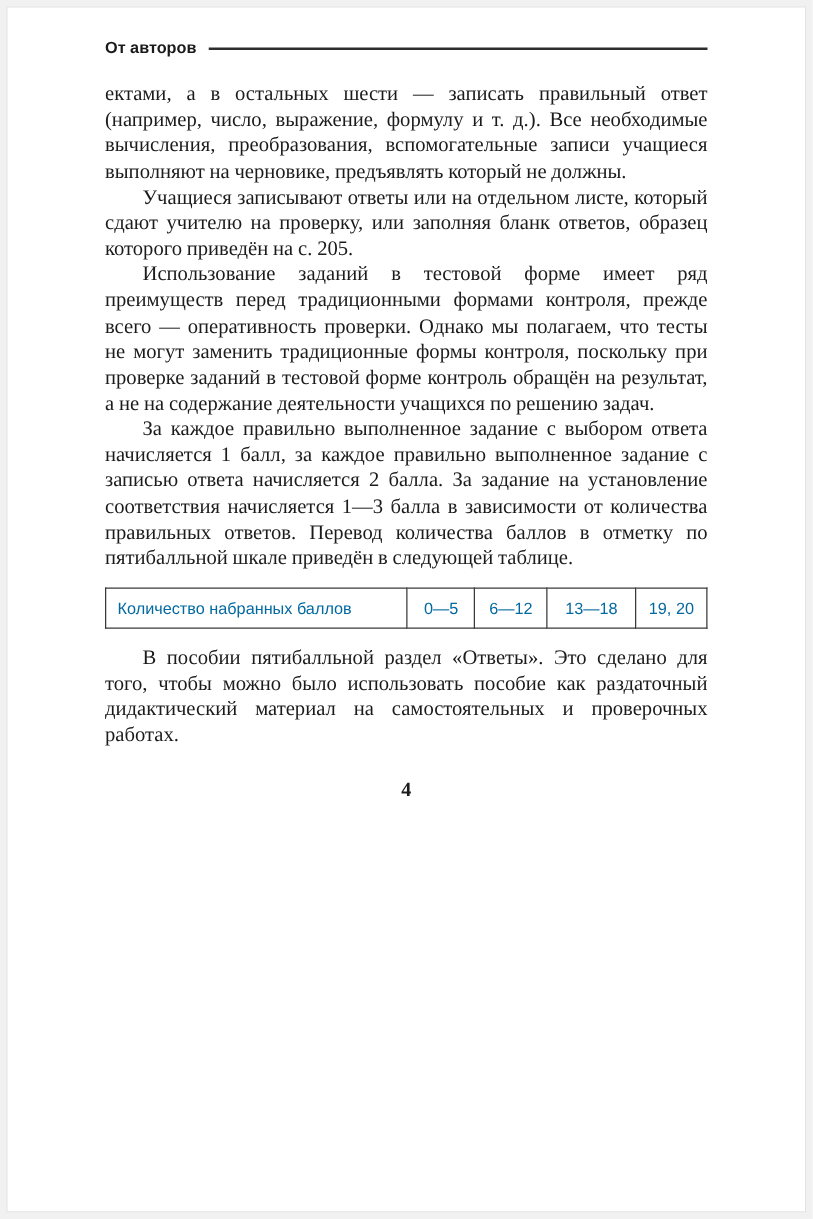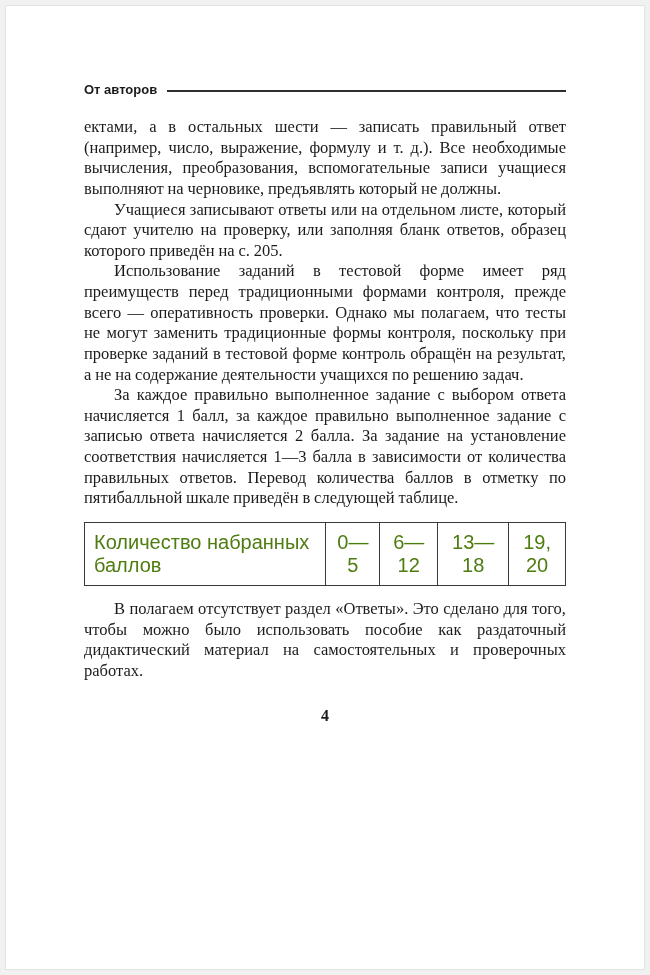--- a/index.html
+++ b/index.html
@@ -8,21 +8,21 @@
     background: #f1f1f1;
   }
   .page {
     position: relative;
     width: 640px;
     height: 965px;
     margin: 5px auto;
     background: #ffffff;
     border: 1px solid #e3e3e3;
     box-sizing: border-box;
-    padding: 76px 78px 0 78px;
+    padding: 24px 78px 0 78px;
     font-family: "Liberation Serif", "DejaVu Serif", serif;
     color: #1b1b1b;
   }
   
   .running-head {
     display: flex;
     align-items: center;
     margin-bottom: 20px;
   }
   .running-head .rh-title {
@@ -53,22 +53,22 @@
   }
   
   .score-table-wrap {
     margin: 13px 0 13px 0;
   }
   table.score-table {
     width: 100%;
     border-collapse: collapse;
     table-layout: fixed;
     font-family: "Liberation Sans", "DejaVu Sans", sans-serif;
-    font-size: 20px;
-    color: #4d7c0f;
+    font-size: 13px;
+    color: #0369a1;
   }
   table.score-table td {
     border: 1px solid #3a3a3a;
     padding: 8px 6px;
     text-align: center;
     vertical-align: middle;
   }
   table.score-table td.label-cell {
     text-align: left;
     padding-left: 9px;
@@ -113,20 +113,20 @@
             <td class="label-cell">Количество набранных баллов</td>
             <td>0—5</td>
             <td>6—12</td>
             <td>13—18</td>
             <td>19, 20</td>
           </tr>
         </tbody>
       </table>
     </div>
 
-    <p class="indent">В полагаем отсутствует раздел «Ответы». Это сделано для того, чтобы можно было использовать пособие как раздаточный дидактический материал на самостоятельных и проверочных работах.</p>
+    <p class="indent">В пособии пятибалльной раздел «Ответы». Это сделано для того, чтобы можно было использовать пособие как раздаточный дидактический материал на самостоятельных и проверочных работах.</p>
   </div>
 
   <div class="page-footer">
     <span class="pg-num">4</span>
   </div>
 
 </div>
 
 </body></html>

